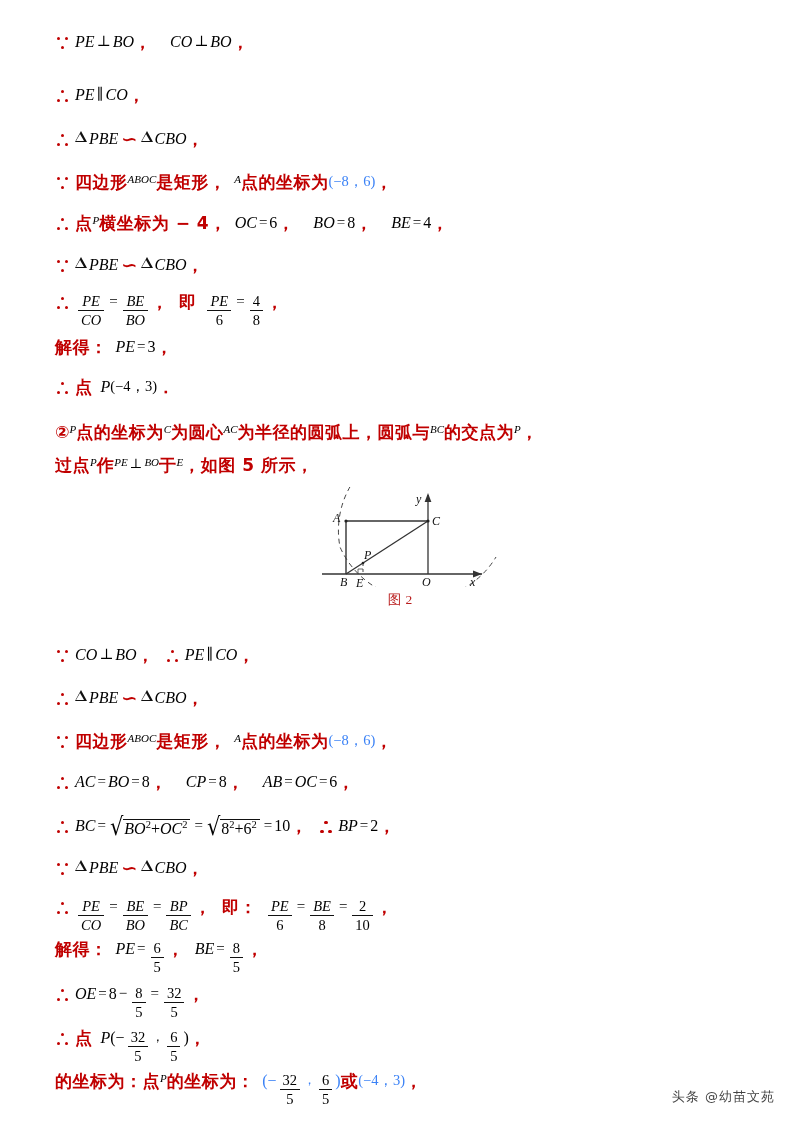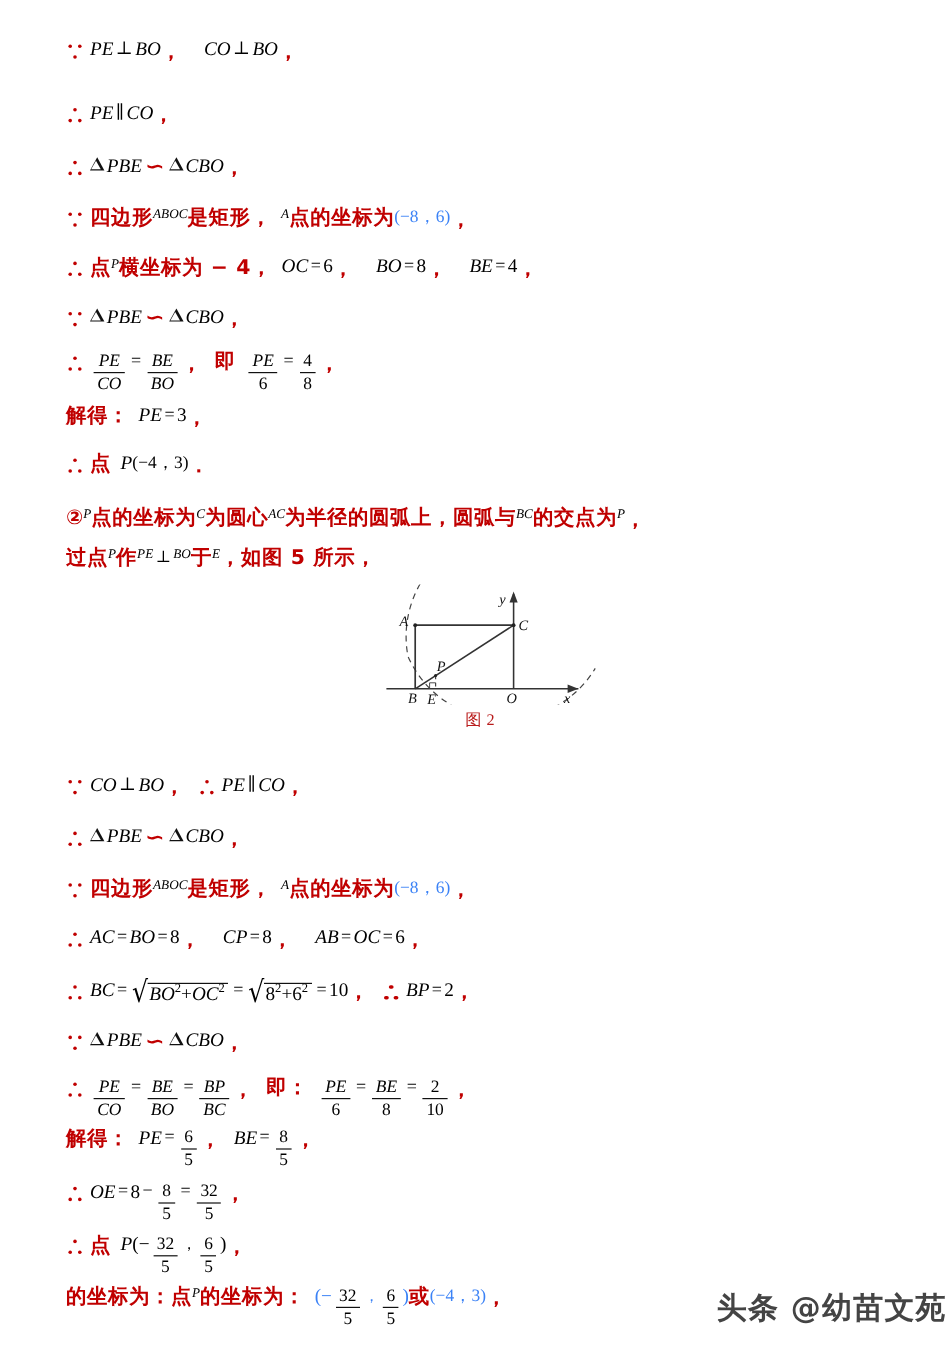--- a/index.html
+++ b/index.html
@@ -199,25 +199,25 @@
     font-family: "DejaVu Sans", sans-serif;
   }
   .fig-cap .num2 {
     font-family: "Liberation Serif", serif;
     font-style: normal;
   }
 
   
   .watermark {
     position: absolute;
-    right: 4px;
+    right: 18px;
     bottom: 16px;
     font-family: "DejaVu Sans", "Liberation Sans", sans-serif;
-    font-size: 25px;
-    font-weight: bold;
+    font-size: 13px;
+    font-weight: normal;
     color: #2b2b2b;
     letter-spacing: 1px;
     opacity: .88;
   }
 </style>
 </head>
 <body>
 
 <div class="page">
 

